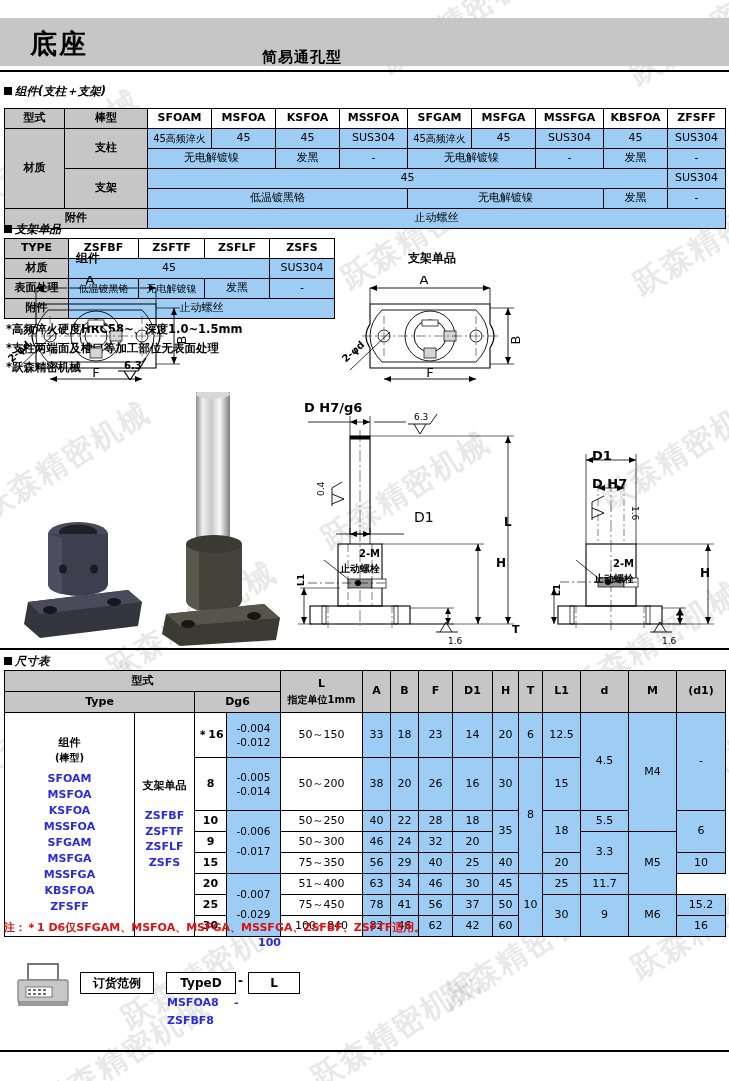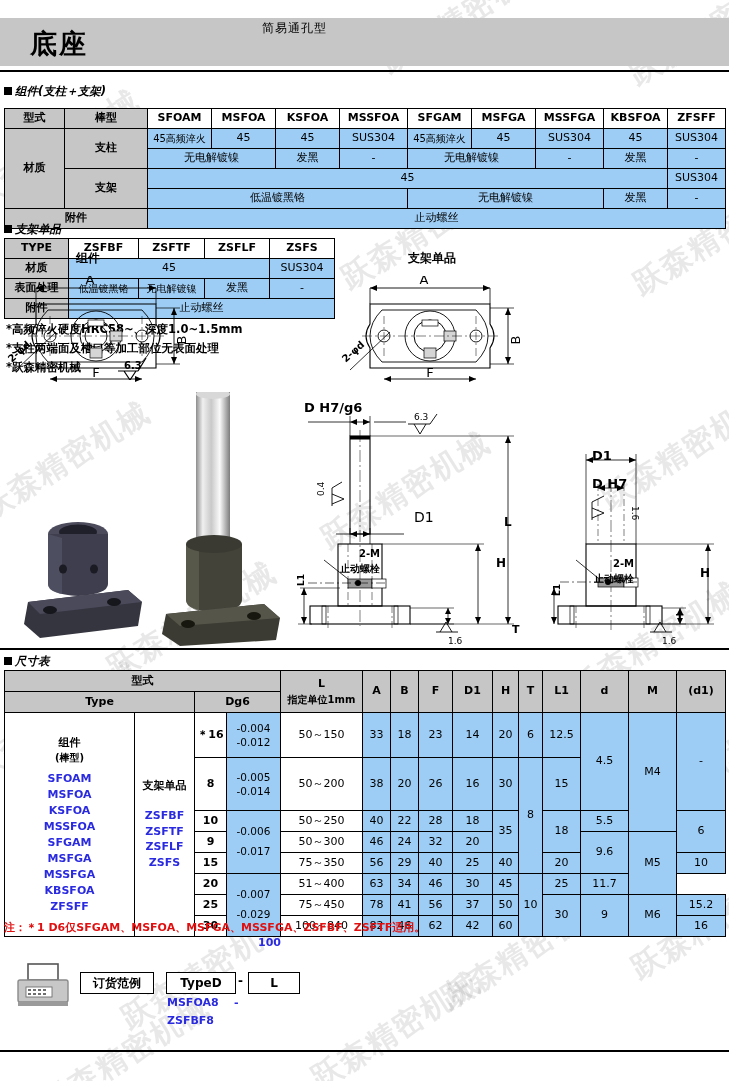--- a/index.html
+++ b/index.html
@@ -7,21 +7,21 @@
     width:729px;height:1081px;background:#ffffff;
     font-family:"DejaVu Sans","Liberation Sans",sans-serif;
     position:relative;overflow:hidden;
     -webkit-font-smoothing:none;
   }
   .wm{position:absolute;color:rgba(120,120,120,.17);font-size:30px;font-weight:bold;
       transform:rotate(-32deg);white-space:nowrap;pointer-events:none;letter-spacing:2px;}
   
   #hdr{position:absolute;left:0;top:18px;width:729px;height:48px;background:#c6c6c6;}
   #hdr-title{position:absolute;left:30px;top:26px;font-size:27px;font-weight:bold;color:#000;letter-spacing:2px;}
-  #hdr-sub{position:absolute;left:262px;top:20px;font-size:12px;font-weight:normal;color:#000;letter-spacing:1px;}
+  #hdr-sub{position:absolute;left:262px;top:48px;font-size:15px;font-weight:bold;color:#000;letter-spacing:1px;}
   #hdr-rule{position:absolute;left:0;top:70px;width:729px;height:2px;background:#000;}
   
   .cap{position:absolute;font-size:11.5px;font-weight:bold;color:#000;white-space:nowrap;font-style:italic;}
   .cap .sq{display:inline-block;width:8px;height:8px;background:#000;margin-right:3px;}
   
   table.grid{border-collapse:collapse;position:absolute;table-layout:fixed;}
   table.grid td{border:1px solid #000;text-align:center;vertical-align:middle;
     font-size:11px;color:#000;padding:0;line-height:1.15;}
   .hd{background:#c6c6c6;font-weight:bold;}
   .mdl{background:#ffffff;color:#2a2ae0;font-weight:bold;font-size:11.5px;}
@@ -546,21 +546,21 @@
     <td class="bl" rowspan="2">6</td>
   </tr>
 
   <tr>
     <td class="wht blue-txt" style="height:20px;font-weight:bold">9</td>
     <td class="wht blue-txt">50～300</td>
     <td class="bl">46</td>
     <td class="bl">24</td>
     <td class="bl">32</td>
     <td class="bl">20</td>
-    <td class="bl" rowspan="2">9.6</td>
+    <td class="bl" rowspan="2">3.3</td>
     <td class="bl" rowspan="3">M5</td>
   </tr>
 
   <tr>
     <td class="wht blue-txt" style="height:20px;font-weight:bold">15</td>
     <td class="wht blue-txt">75～350</td>
     <td class="bl">56</td>
     <td class="bl">29</td>
     <td class="bl">40</td>
     <td class="bl">25</td>

